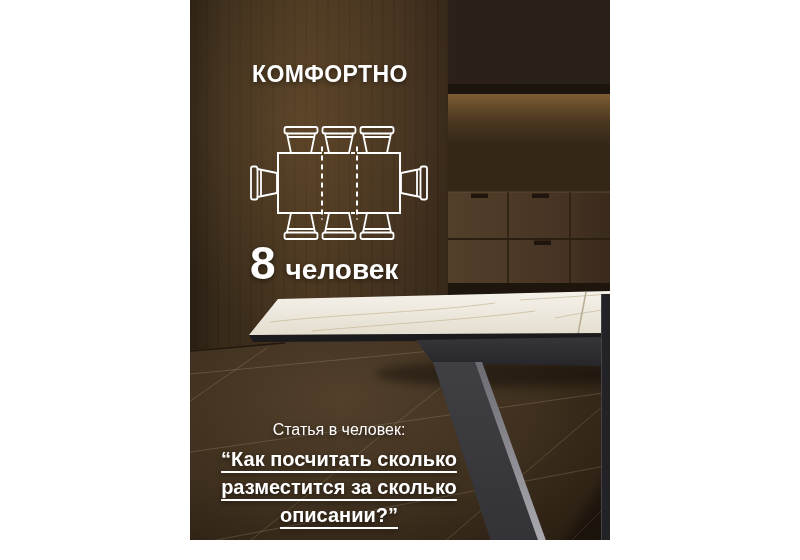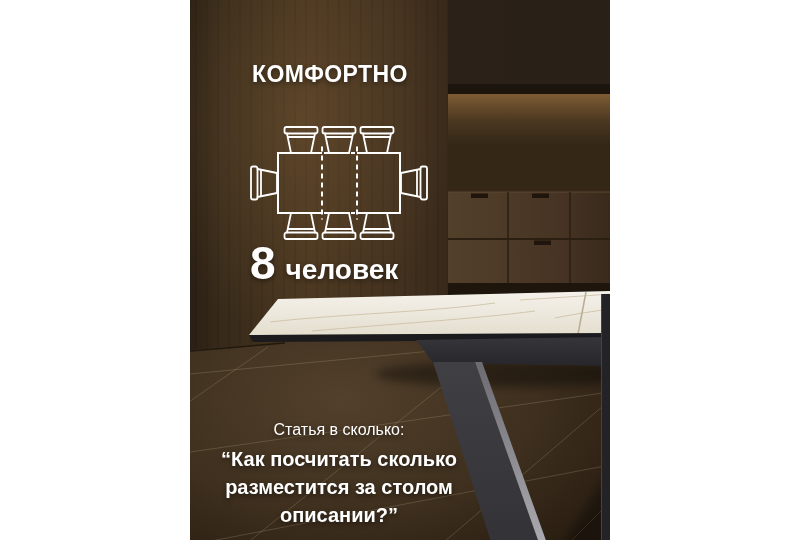--- a/index.html
+++ b/index.html
@@ -15,21 +15,21 @@
            letter-spacing:.4px;text-shadow:0 2px 5px rgba(0,0,0,.45);white-space:nowrap;}
   .diagram{position:absolute;left:55px;top:122px;width:190px;height:126px;}
   .capacity{position:absolute;left:60px;top:240px;display:flex;align-items:baseline;gap:10px;
             font-weight:bold;text-shadow:0 2px 5px rgba(0,0,0,.45);}
   .capacity .num{font-size:46px;line-height:1;}
   .capacity .lbl{font-size:28px;line-height:1;}
   .footer{position:absolute;left:9px;top:419px;width:280px;text-align:center;
           text-shadow:0 2px 5px rgba(0,0,0,.5);}
   .footer .intro{font-size:16px;line-height:22px;font-weight:normal;margin-bottom:4px;}
   .footer .quote{font-size:20px;line-height:28px;font-weight:bold;}
-  .footer .quote span{display:block;
+  .footer .quote span{display:block;text-decoration:underline;
           text-decoration-thickness:2px;text-underline-offset:5px;}
 </style>
 </head>
 <body>
 
 <div class="stage">
   <div class="margin left"></div>
   <div class="margin right"></div>
 
   <div class="content">
@@ -182,23 +182,23 @@
         <use href="#chair" transform="translate(19,61) rotate(-90)"></use>
         <use href="#chair" transform="translate(169,61) rotate(90)"></use>
       </svg>
 
       <div class="capacity">
         <span class="num">8</span>
         <span class="lbl">человек</span>
       </div>
 
       <div class="footer">
-        <div class="intro">Статья в сколько:</div>
+        <div class="intro">Статья в человек:</div>
         <div class="quote">
           <span>“Как посчитать сколько</span>
-          <span>разместится за столом</span>
+          <span>разместится за сколько</span>
           <span>описании?”</span>
         </div>
       </div>
 
     </div>
   </div>
 </div>
 
 </body></html>

